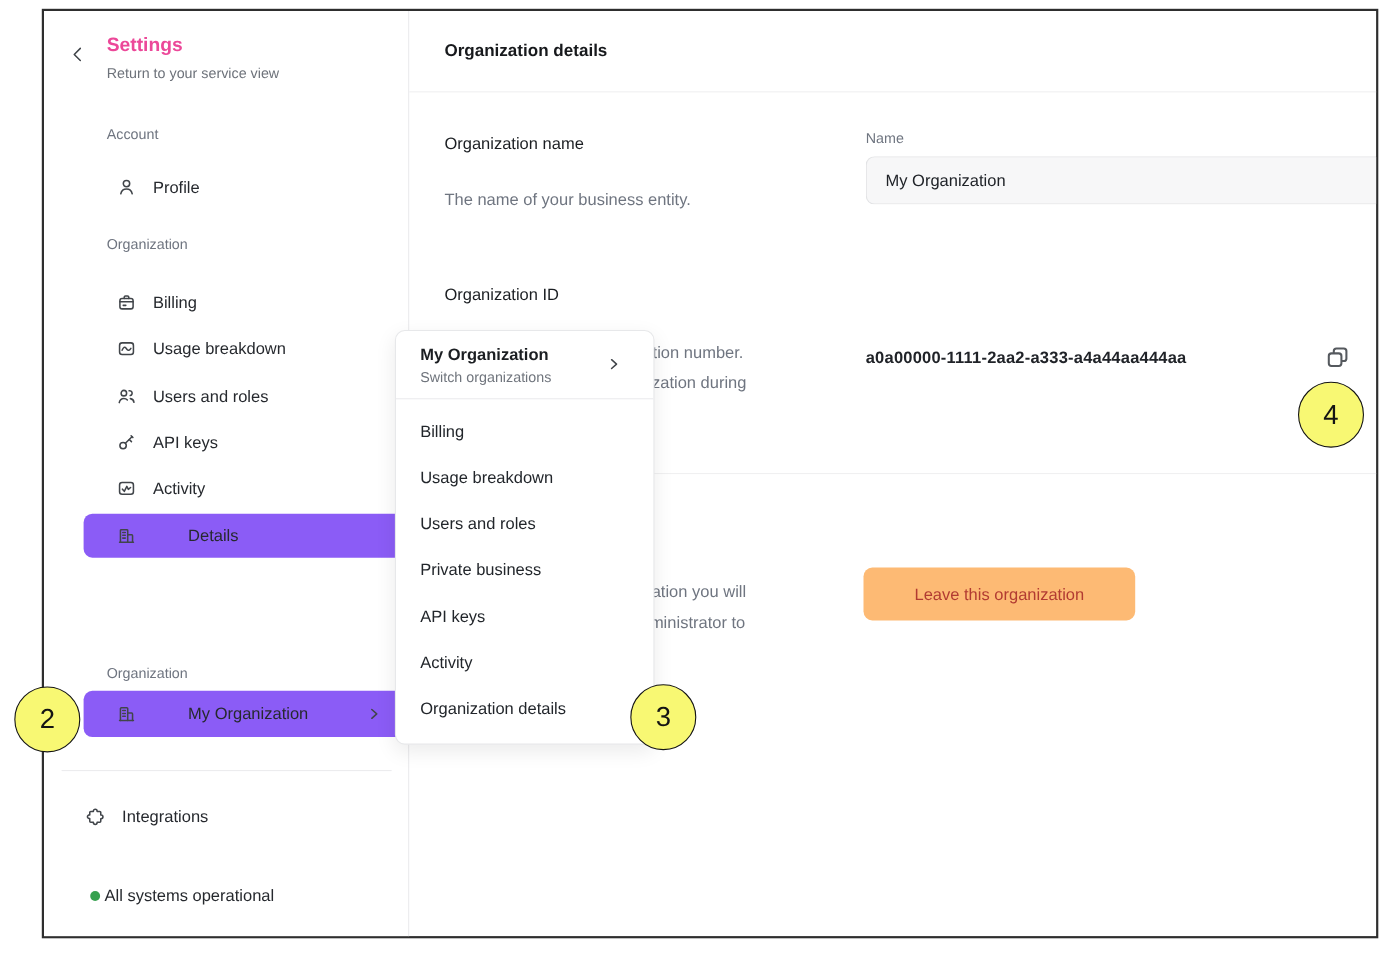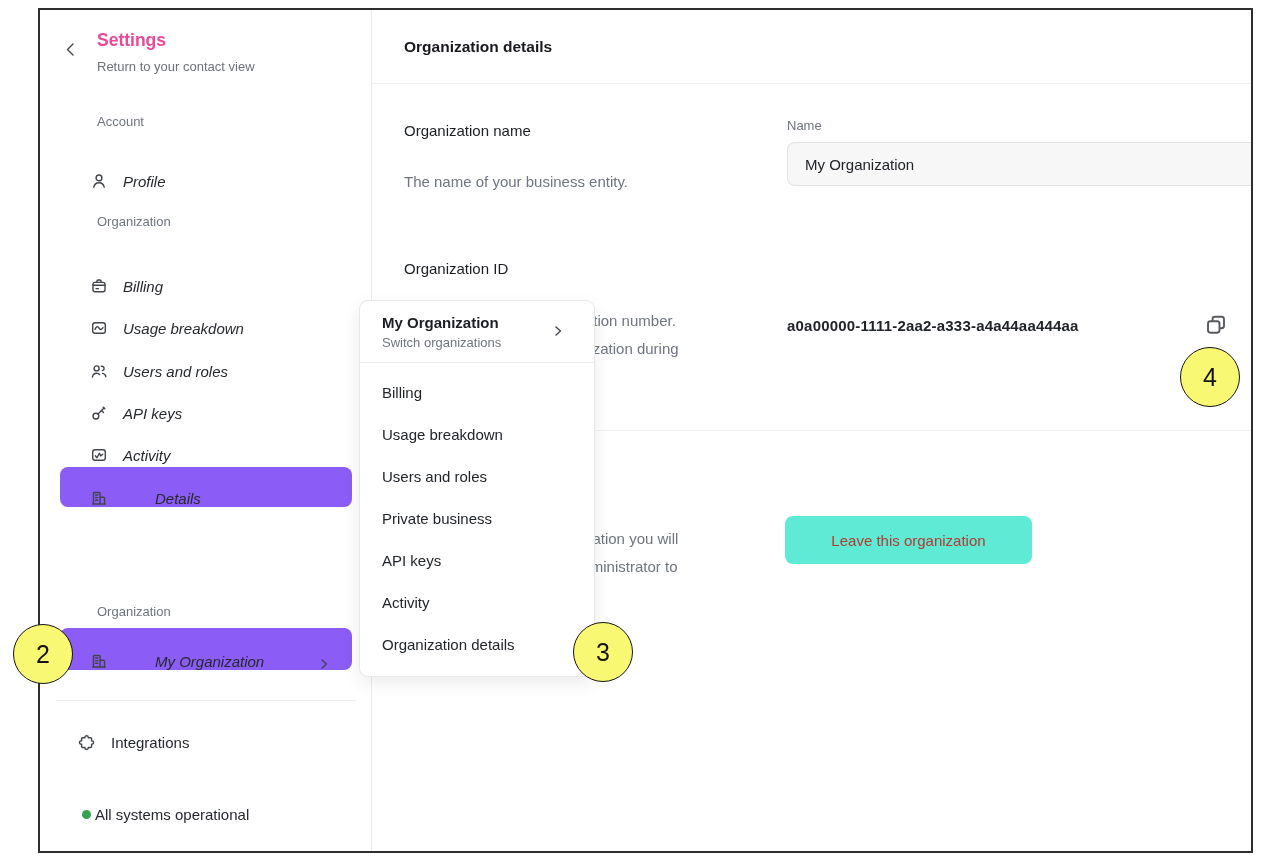--- a/index.html
+++ b/index.html
@@ -5,21 +5,21 @@
   * { margin:0; padding:0; box-sizing:border-box; }
   html,body { width:1262px; height:866px; background:#fff; font-family:"Liberation Sans", sans-serif; -webkit-font-smoothing:antialiased; }
   .frame { position:absolute; left:38px; top:8px; width:1215px; height:845px; border:2px solid #2e2e2e; background:#fff; }
 
   
   .sidebar { position:absolute; left:0; top:0; width:332px; height:100%; background:#fff; border-right:1px solid #ececee; }
   .back-btn { position:absolute; left:22px; top:30px; width:18px; height:18px; cursor:pointer; }
   .side-title { position:absolute; left:57px; top:20px; font-size:17.5px; font-weight:700; color:#ec4899; }
   .side-subtitle { position:absolute; left:57px; top:49px; font-size:13px; color:#6d727a; }
   .sec-label { position:absolute; left:57px; font-size:13px; color:#6f7580; }
-  .nav-row { position:absolute; left:20px; width:292px; height:40px; border-radius:8px; display:flex; align-items:flex-end; padding-left:30px; cursor:pointer;font-style:italic; }
+  .nav-row { position:absolute; left:36px; width:292px; height:40px; border-radius:8px; display:flex; align-items:center; padding-left:30px; cursor:pointer; }
   .nav-row.active { background:#8b5cf6;gap:32px; }
   .nav-row .icn { width:18px; height:18px; flex:0 0 18px; }
   .nav-row .lbl { margin-left:15px; font-size:15px; color:#26292e; white-space:nowrap; }
   .nav-row .row-chev { position:absolute; right:22px; width:12px; height:12px; }
   .side-divider { position:absolute; left:16px; top:690px; width:300px; height:1px; background:#ececee; }
   .foot-row { position:absolute; left:16px; width:300px; height:36px; display:flex; align-items:center; padding-left:22px; cursor:pointer; }
   .foot-row .icn { width:18px; height:18px; flex:0 0 18px; }
   .foot-row .lbl { margin-left:15px; font-size:15px; color:#26292e; white-space:nowrap; }
   .status-dot { width:9px; height:9px; border-radius:50%; background:#36a14f; margin-left:4px; }
   .foot-row.status .lbl { margin-left:4px; }
@@ -27,21 +27,21 @@
   
   .main-title { position:absolute; left:364px; top:28px; font-size:15.5px; font-weight:700; color:#17191c; }
   .hdr-divider { position:absolute; left:332px; top:73px; width:879px; height:1px; background:#f0f0f1; }
   .sec-heading { position:absolute; left:364px; font-size:15px; font-weight:400; color:#1b1e22; }
   .sec-desc { position:absolute; left:364px; font-size:15px; color:#6f7580; line-height:28px; }
   .field-label { position:absolute; left:747px; top:108px; font-size:13px; color:#6f7580; }
   .name-input { position:absolute; left:747px; top:132px; width:464px; height:44px; background:#f7f7f8; border:1px solid #e2e3e5; border-right:none; border-radius:8px 0 0 8px; padding-left:17px; font-size:15px; color:#202328; font-family:"Liberation Sans", sans-serif; outline:none; }
   .org-id { position:absolute; left:747px; top:307px; font-size:15px; font-weight:600; color:#202328; letter-spacing:.2px; }
   .copy-btn { position:absolute; left:1164px; top:303px; width:24px; height:24px; cursor:pointer; }
   .mid-divider { position:absolute; left:332px; top:420px; width:879px; height:1px; background:#f0f0f1; }
-  .leave-btn { position:absolute; left:745px; top:506px; width:247px; height:48px; background:#5eead4; border:none; border-radius:8px; font-size:15px; color:#b23b32; font-family:"Liberation Sans", sans-serif; cursor:pointer; }
+  .leave-btn { position:absolute; left:745px; top:506px; width:247px; height:48px; background:#fdba74; border:none; border-radius:8px; font-size:15px; color:#b23b32; font-family:"Liberation Sans", sans-serif; cursor:pointer; }
 
   
   .dropdown { position:absolute; left:319px; top:290px; width:236px; background:#fff; border:1px solid #e7e8ea; border-radius:9px; box-shadow:0 6px 18px rgba(0,0,0,.08); z-index:40; }
   .dd-header { position:relative; padding:13px 20px 12px 22px; cursor:pointer; }
   .dd-title { font-size:15px; font-weight:600; color:#1b1e22; }
   .dd-sub { font-size:13px; color:#70757d; margin-top:4px; }
   .dd-chev { position:absolute; right:30px; top:24px; width:12px; height:12px; }
   .dd-divider { height:1px; background:#ececee; }
   .dd-list { padding:9px 0 10px 0; }
   .dd-item { height:42px; line-height:42px; padding-left:22px; font-size:15px; color:#22262b; cursor:pointer; white-space:nowrap; }
@@ -55,21 +55,21 @@
 
 <div class="frame">
 
   <div class="sidebar">
     <div class="back-btn">
       <svg class="stroke" viewBox="0 0 18 18">
           <polyline points="11,4 5.5,9.5 11,15"></polyline>
         </svg>
     </div>
     <div class="side-title">Settings</div>
-    <div class="side-subtitle">Return to your contact view</div>
+    <div class="side-subtitle">Return to your service view</div>
 
     <div class="sec-label" style="top:104px">Account</div>
 
     <div class="nav-row" style="top:140px">
       <svg class="stroke icn" viewBox="0 0 18 18">
           <circle cx="9" cy="5.9" r="2.9"></circle>
           <path d="M3.8 15.2c.6-2.9 2.7-4.4 5.2-4.4s4.6 1.5 5.2 4.4"></path>
         </svg>
       <span class="lbl">Profile</span>
     </div>

